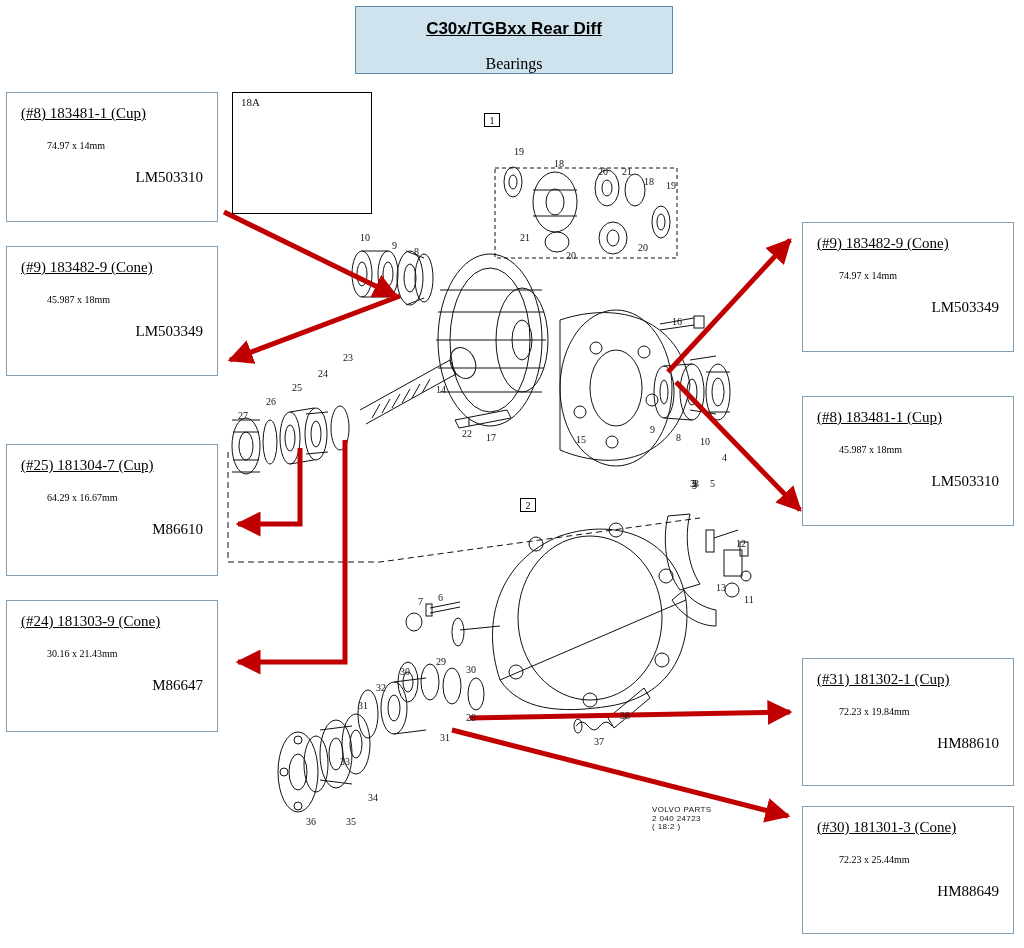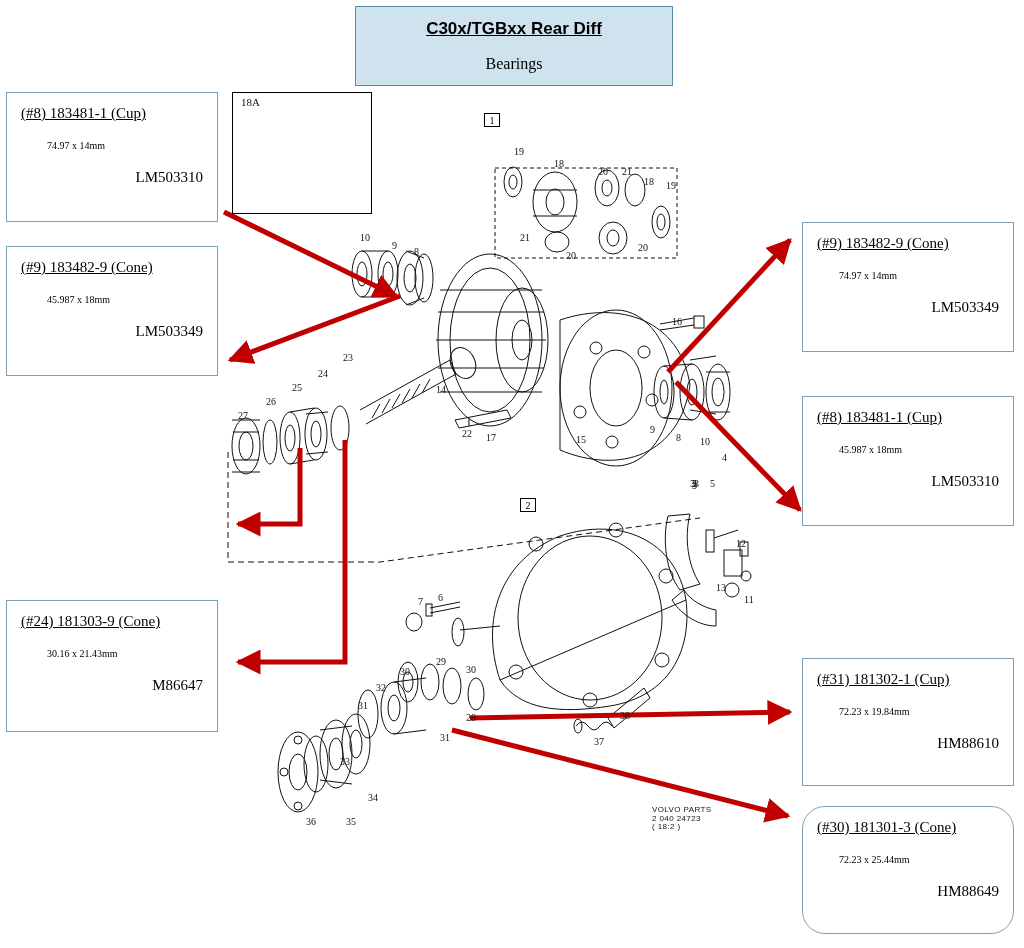--- a/index.html
+++ b/index.html
@@ -8,21 +8,21 @@
     background:#ffffff;
     font-family:"Liberation Serif", serif;
     position:relative;
     overflow:hidden;
   }
   #page{position:absolute;left:0;top:0;width:1024px;height:948px;}
 
   
   .title-box{
     position:absolute;
-    left:355px;top:6px;width:318px;height:80px;
+    left:355px;top:6px;width:318px;height:68px;
     background:#cfe3ee;
     border:1px solid #5b8aa6;
     text-align:center;
     box-sizing:border-box;
   }
   .title-line1{
     margin-top:12px;
     font-weight:bold;
     font-size:17px;
     color:#000;
@@ -386,20 +386,25 @@
     <div class="dim">74.97 x 14mm</div>
     <div class="part">LM503310</div>
   </div>
 
   <div class="callout" style="left:6px;top:246px;width:212px;height:130px;">
     <div class="hdr">(#9) 183482-9 (Cone)</div>
     <div class="dim">45.987  x 18mm</div>
     <div class="part">LM503349</div>
   </div>
 
+  <div class="callout" style="left:6px;top:444px;width:212px;height:132px;">
+    <div class="hdr">(#25) 181304-7 (Cup)</div>
+    <div class="dim">64.29 x 16.67mm</div>
+    <div class="part">M86610</div>
+  </div>
 
   <div class="callout" style="left:6px;top:600px;width:212px;height:132px;">
     <div class="hdr">(#24) 181303-9 (Cone)</div>
     <div class="dim">30.16 x 21.43mm</div>
     <div class="part">M86647</div>
   </div>
 
   <div class="callout right" style="left:802px;top:222px;width:212px;height:130px;">
     <div class="hdr">(#9) 183482-9 (Cone)</div>
     <div class="dim">74.97 x 14mm</div>
@@ -411,19 +416,19 @@
     <div class="dim">45.987  x 18mm</div>
     <div class="part">LM503310</div>
   </div>
 
   <div class="callout right" style="left:802px;top:658px;width:212px;height:128px;">
     <div class="hdr">(#31) 181302-1 (Cup)</div>
     <div class="dim">72.23 x 19.84mm</div>
     <div class="part">HM88610</div>
   </div>
 
-  <div class="callout right" style="left:802px;top:806px;width:212px;height:128px;border-radius:23px;">
+  <div class="callout right" style="left:802px;top:806px;width:212px;height:128px;">
     <div class="hdr">(#30) 181301-3 (Cone)</div>
     <div class="dim">72.23 x 25.44mm</div>
     <div class="part">HM88649</div>
   </div>
 
 </div>
 
 </body></html>

